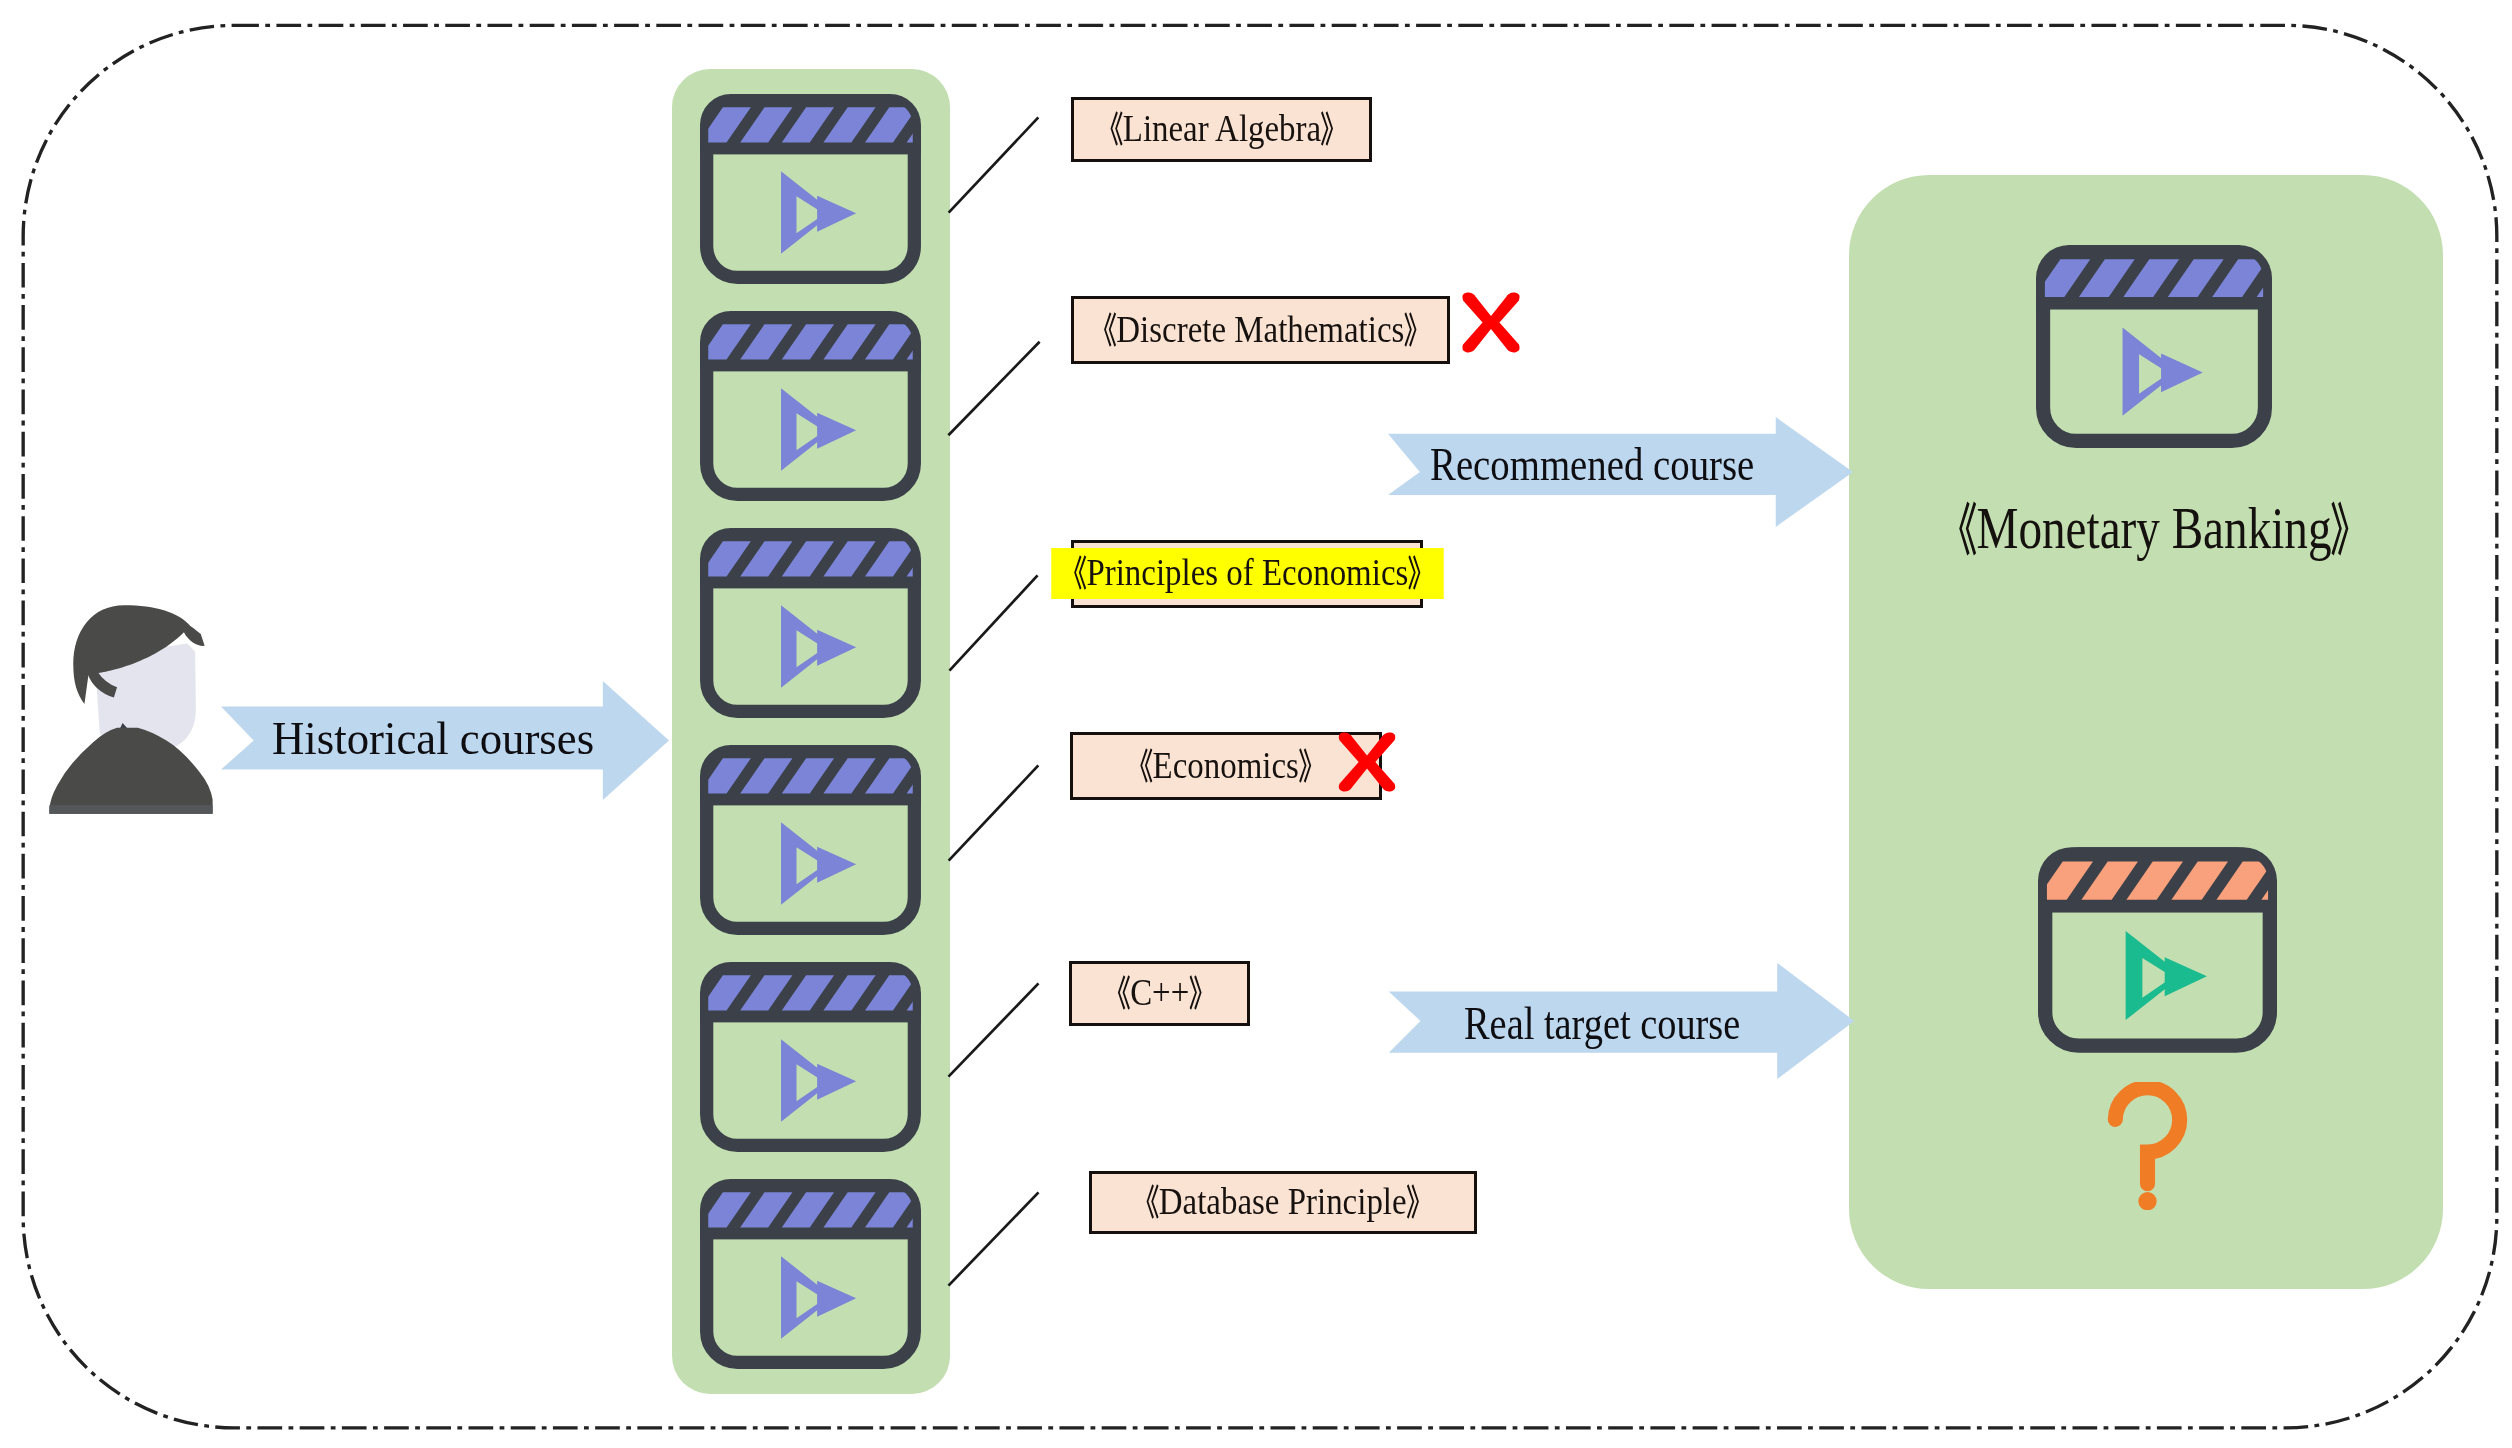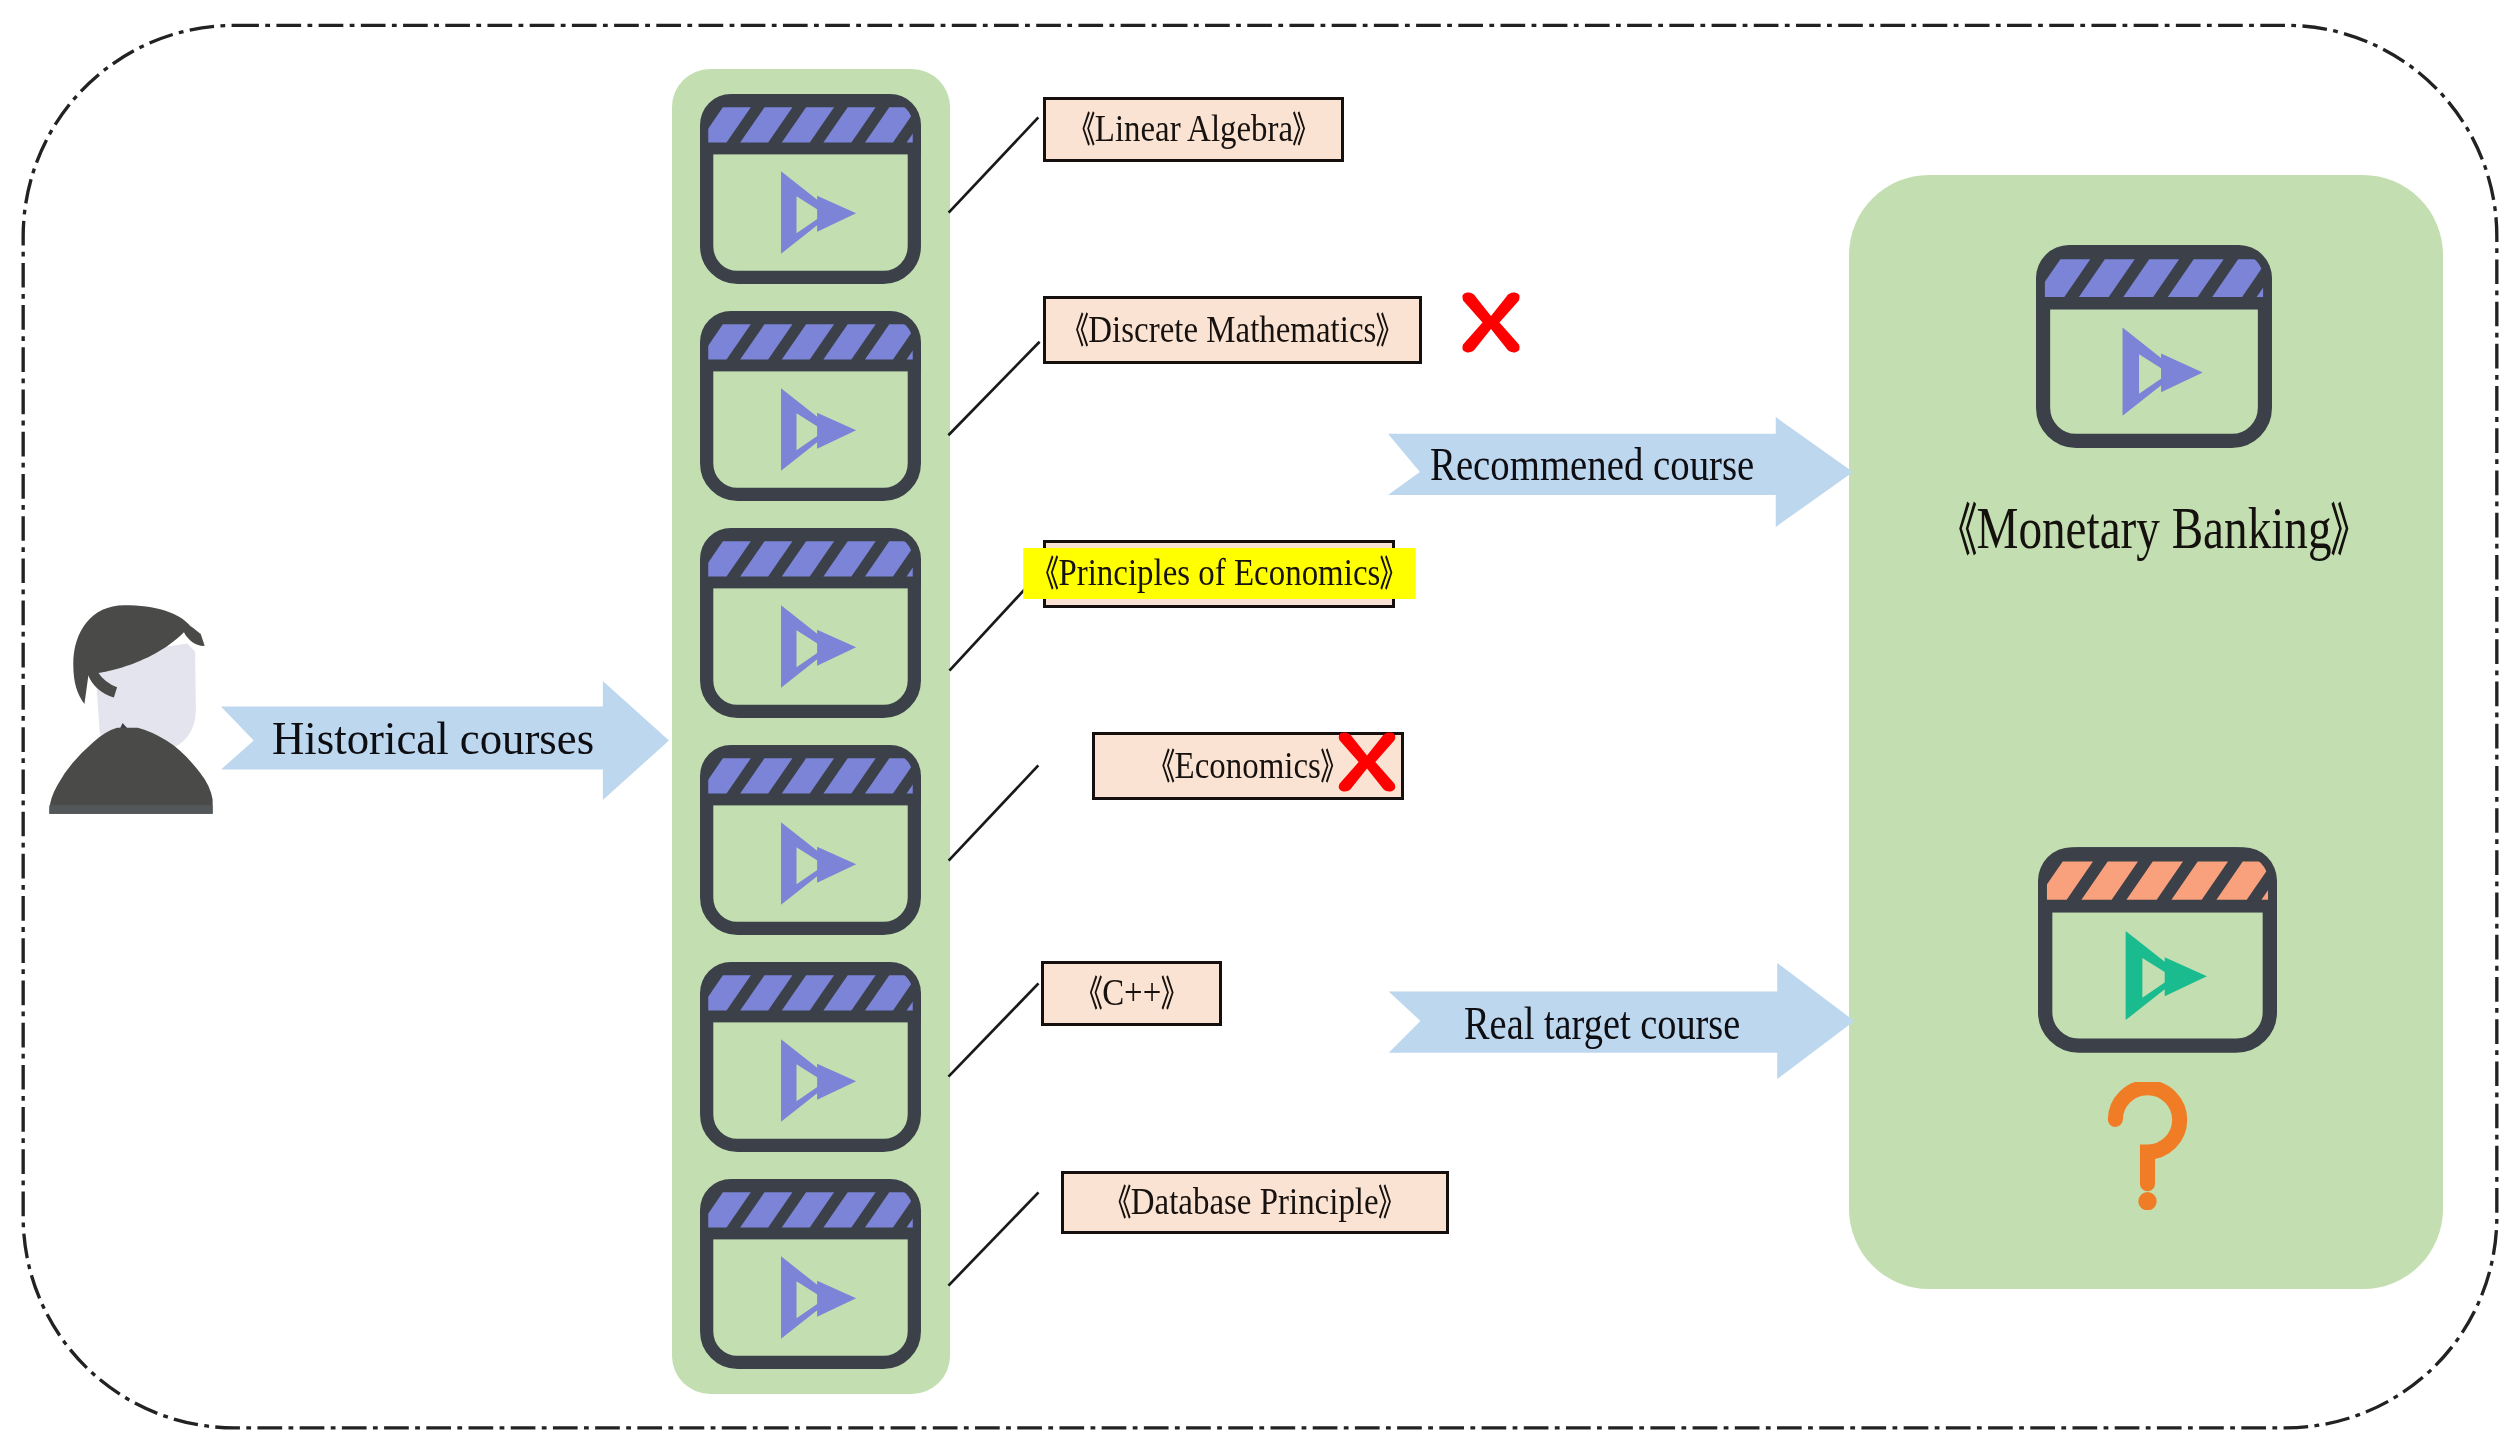--- a/index.html
+++ b/index.html
@@ -6,21 +6,21 @@
   html,body{margin:0;padding:0;background:#ffffff;}
   body{width:2512px;height:1449px;overflow:hidden;
        font-family:"Liberation Serif","DejaVu Serif",serif;}
   #stage{position:relative;width:2512px;height:1449px;background:#fff;}
   .abs{position:absolute;}
   svg{display:block;}
 
   .green-panel{position:absolute;background:#c3dfb1;}
 
   .label-box{position:absolute;background:#fae3d3;border:3.2px solid #15100d;
-      box-sizing:border-box;display:flex;align-items:center;justify-content:center;}
+      box-sizing:border-box;display:flex;align-items:center;justify-content:center;margin-left:28px;}
   .label-txt{display:flex;align-items:center;white-space:nowrap;
       font-size:37px;color:#17120f;line-height:1;margin-top:-1.6px;
       transform:scaleX(0.89);transform-origin:center center;}
   .hl{background:#ffff00;padding:5.6px 24px 6.4px;}
   .brk{display:inline-block;margin:0;}
 
   .arrow-text{position:absolute;font-size:47px;color:#0d0d12;white-space:nowrap;
       line-height:1;transform-origin:left center;}
 
   #rp-caption{position:absolute;white-space:nowrap;
@@ -238,21 +238,21 @@
         </svg>
         <span>Principles of Economics</span>
         <svg class="brk" width="15.5" height="39" viewBox="0 0 36 104">
           <path fill="#17120f" d="M17 6 L12 10 L28.5 52 L12 94 L17 98 L34 52 Z M3 6 L-2 10 L14.5 52 L-2 94 L3 98 L20 52 Z"></path>
         </svg>
       </span>
   </div>
   <svg class="abs" style="left:946px;top:763px" width="95" height="100" viewBox="0 0 119 126">
     <line x1="3" y1="123" x2="116" y2="3" stroke="#191919" stroke-width="3.4"></line>
   </svg>
-  <div class="label-box" style="left:1092px;top:732px;width:312px;height:68px">
+  <div class="label-box" style="left:1042px;top:732px;width:312px;height:68px">
     <span class="label-txt ">
         <svg class="brk" width="15.5" height="39" viewBox="0 0 36 104">
           <path fill="#17120f" d="M19 6 L24 10 L7.5 52 L24 94 L19 98 L2 52 Z M33 6 L38 10 L21.5 52 L38 94 L33 98 L16 52 Z"></path>
         </svg>
         <span>Economics</span>
         <svg class="brk" width="15.5" height="39" viewBox="0 0 36 104">
           <path fill="#17120f" d="M17 6 L12 10 L28.5 52 L12 94 L17 98 L34 52 Z M3 6 L-2 10 L14.5 52 L-2 94 L3 98 L20 52 Z"></path>
         </svg>
       </span>
   </div>

